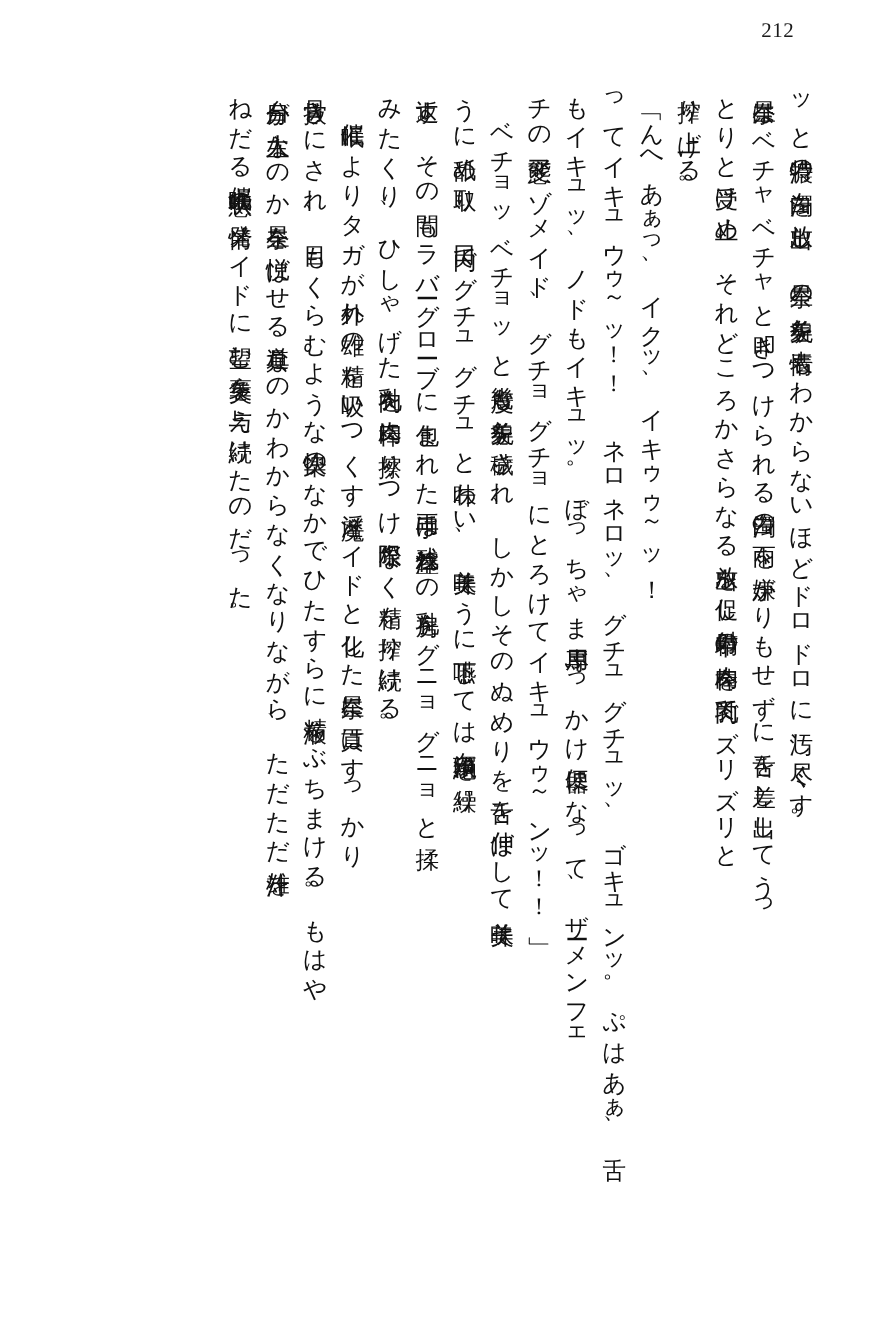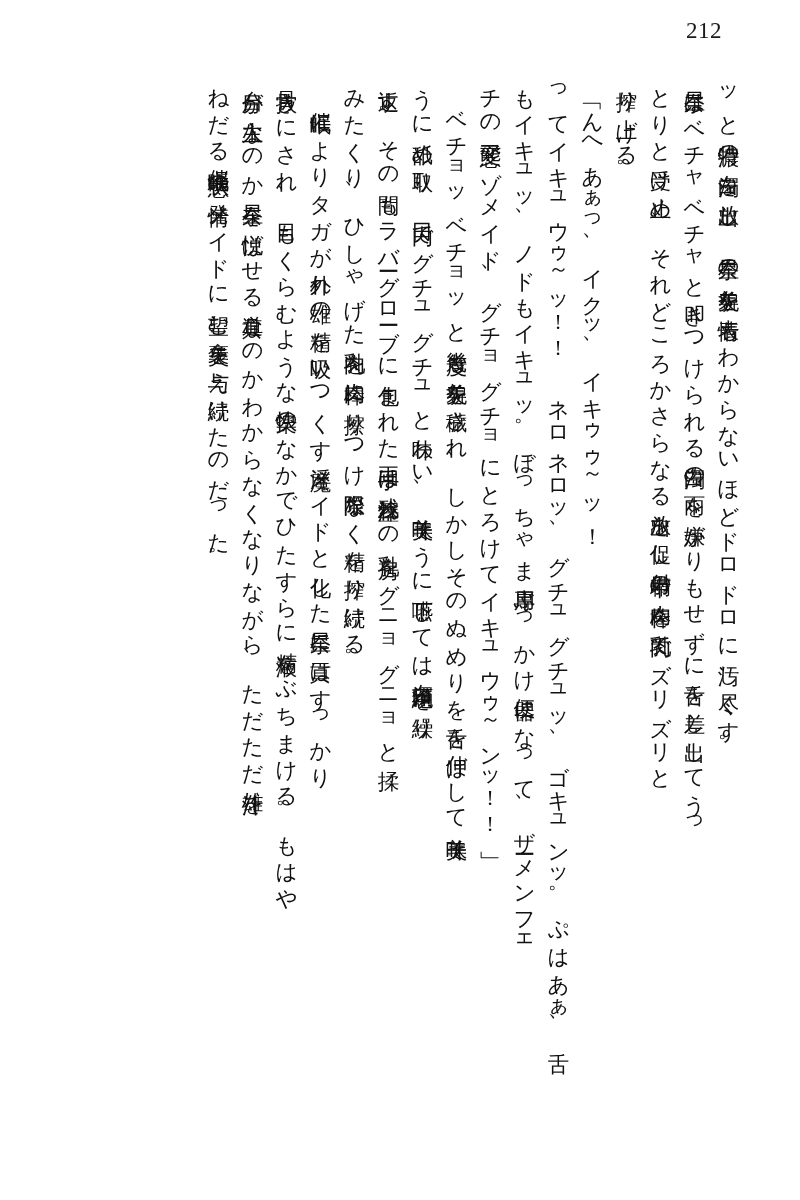--- a/index.html
+++ b/index.html
@@ -18,21 +18,21 @@
     position: relative;
     width: 800px;
     height: 1200px;
     background: #ffffff;
     box-sizing: border-box;
   }
   .page-number {
     position: absolute;
     top: 18px;
     right: 78px;
-    font-size: 23px;
+    font-size: 19px;
     letter-spacing: 0.5px;
     color: #1a1a1a;
     font-family: "Liberation Serif", "DejaVu Serif", serif;
   }
   .text-block {
     position: absolute;
     top: 74px;
     right: 62px;
     left: 96px;
     bottom: 70px;

